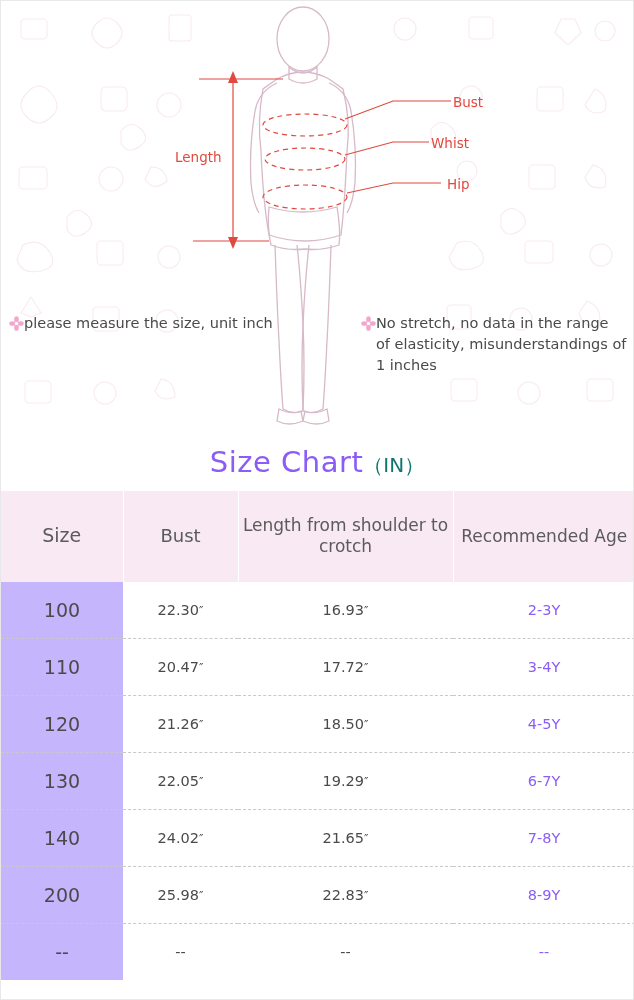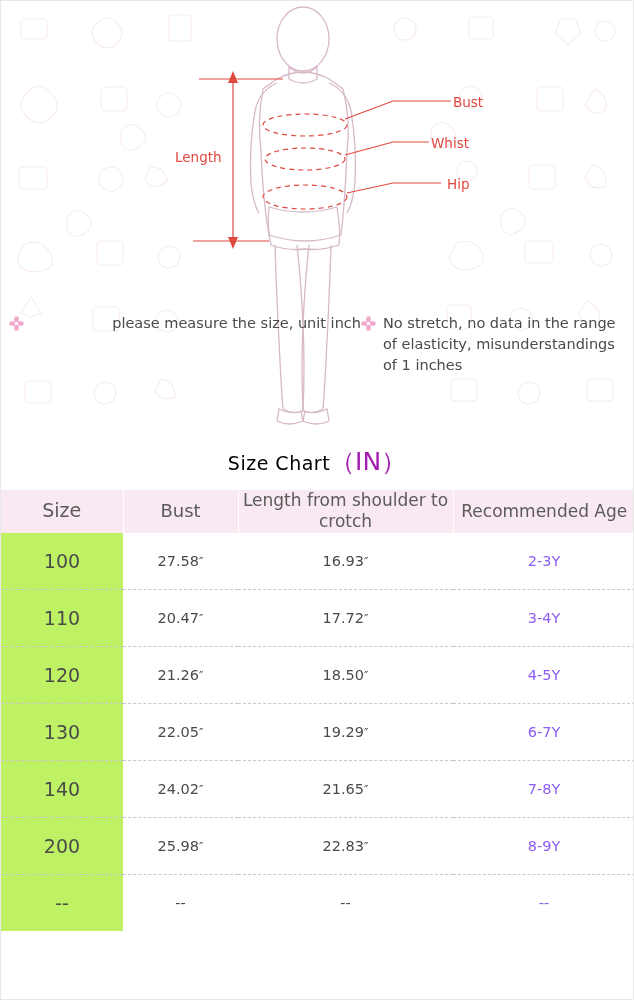--- a/index.html
+++ b/index.html
@@ -48,78 +48,76 @@
     position: absolute;
     top: 312px;
     left: 0;
     width: 634px;
     display: flex;
     gap: 0px;
   }
   .note {
     display: flex;
     align-items: flex-start;
-    gap: 7px;
     font-size: 14.5px;
     line-height: 1.45;
     color: #4a4a4a;
-    justify-content: space-between;
   }
   .note.left { width: 360px; padding-left: 8px; box-sizing: border-box;}
   .note.right { width: 266px; }
   .flower-icon {
     flex: 0 0 auto;
     margin-top: 3px;
   }
 
   
   .title-wrap {
     text-align: center;
     padding-top: 12px;
     padding-bottom: 12px;
   }
   .title-main {
-    font-size: 19px;
-    color: #000000;
+    font-size: 29px;
+    color: #8b5cf6;
     letter-spacing: 0.5px;
   }
   .title-sub {
-    font-size: 25px;
-    color: #a21caf;
+    font-size: 20px;
+    color: #0f766e;
   }
 
   
   table.size-table {
     width: 634px;
     border-collapse: collapse;
     table-layout: fixed;
   }
   table.size-table th {
     background: #f8e9f2;
     color: #5b5b5b;
     font-weight: normal;
     font-size: 18px;
-    padding: 0 4px;
+    padding: 24px 4px;
     text-align: center;
     border-right: 1px solid #ffffff;
     line-height: 1.25;
   }
   table.size-table th:last-child { border-right: none; }
   table.size-table th.th-size { font-size: 19px; }
   table.size-table th.th-long { font-size: 17px; }
 
   table.size-table td {
     text-align: center;
     border-bottom: 1px dashed #c9c9c9;
     padding: 0;
     height: 56px;
     vertical-align: middle;
   }
   table.size-table tr td.col-size {
-    background: #bef264;
+    background: #c4b5fd;
     font-size: 19px;
     color: #4a4a4a;
   }
   table.size-table td.col-val {
     font-size: 14.5px;
     color: #4a4a4a;
   }
   table.size-table td.col-age {
     font-size: 14.5px;
     color: #8b5cf6;
@@ -287,21 +285,21 @@
       <tr>
         <th class="th-size">Size</th>
         <th>Bust</th>
         <th class="th-long">Length from shoulder to crotch</th>
         <th class="th-long">Recommended Age</th>
       </tr>
     </thead>
     <tbody>
       <tr>
         <td class="col-size">100</td>
-        <td class="col-val"><span>27.58</span><span class="unit">″</span></td>
+        <td class="col-val"><span>22.30</span><span class="unit">″</span></td>
         <td class="col-val"><span>16.93</span><span class="unit">″</span></td>
         <td class="col-age">2-3Y</td>
       </tr>
       <tr>
         <td class="col-size">110</td>
         <td class="col-val"><span>20.47</span><span class="unit">″</span></td>
         <td class="col-val"><span>17.72</span><span class="unit">″</span></td>
         <td class="col-age">3-4Y</td>
       </tr>
       <tr>

